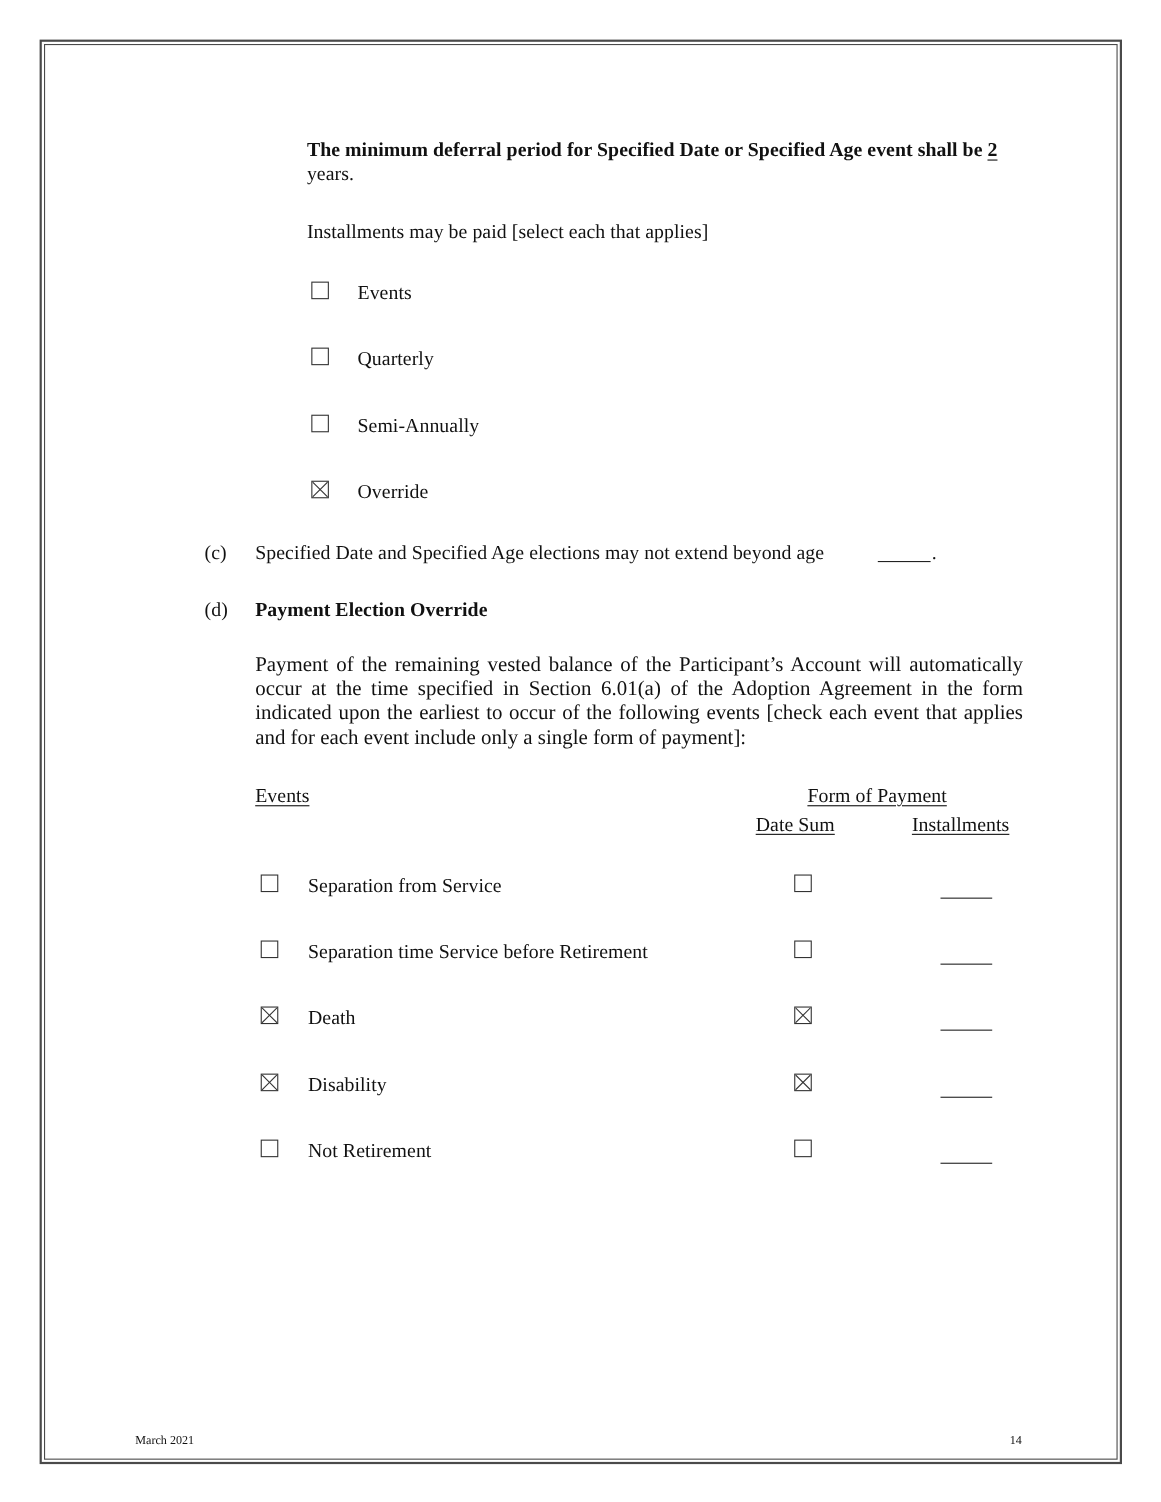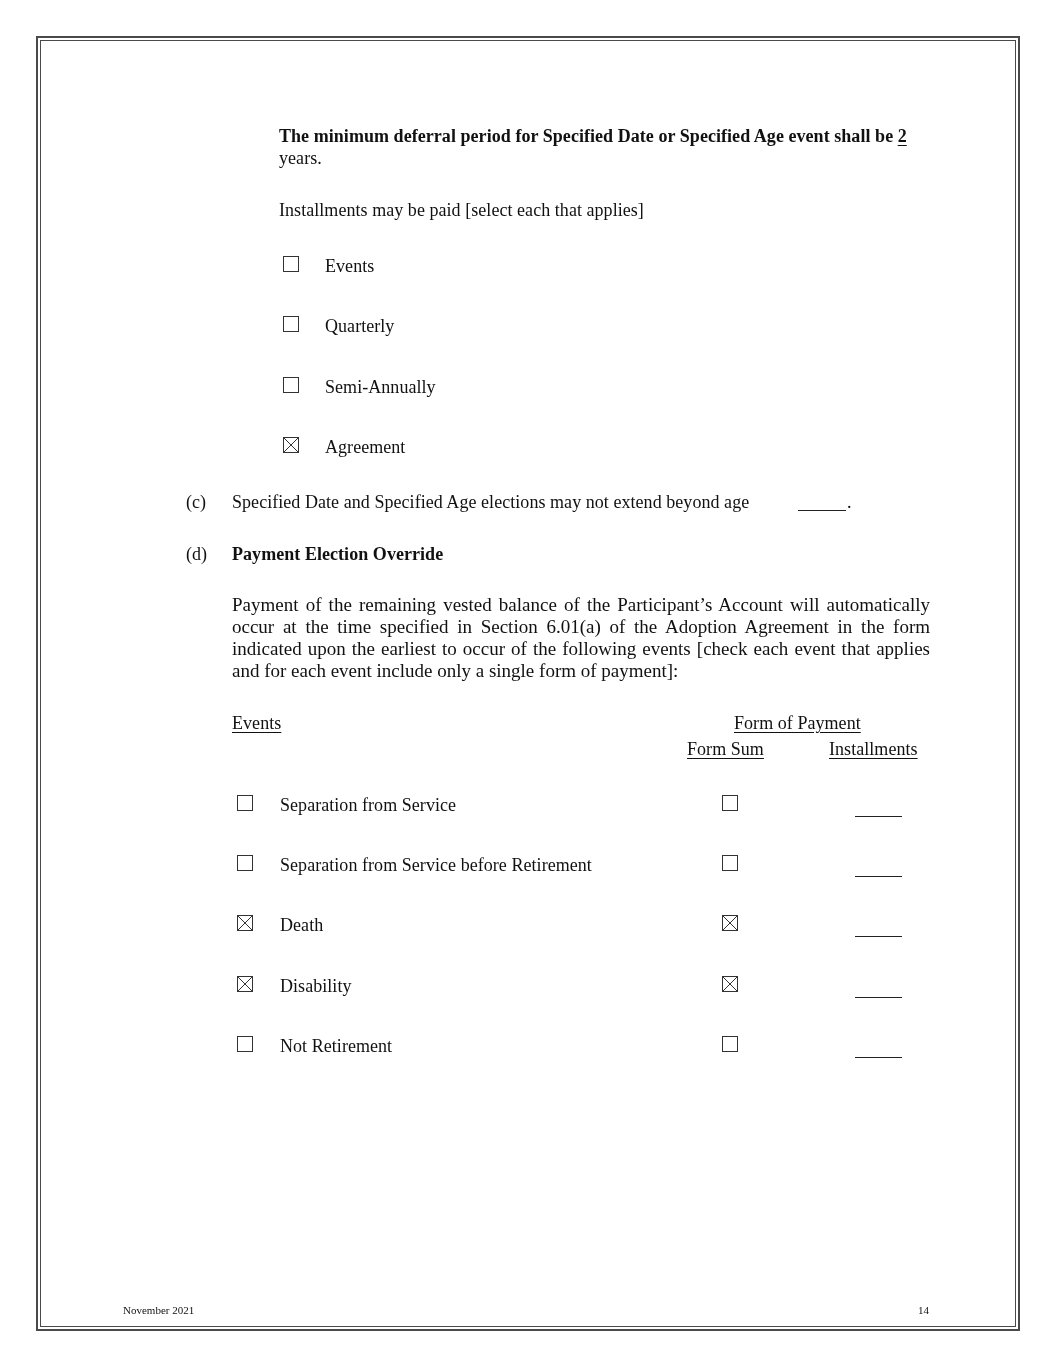--- a/index.html
+++ b/index.html
@@ -40,48 +40,48 @@
     <div class="cb" style="left: 283px; top: 316.3px;"></div>
     <div class="txt big" style="left: 325px; top: 315.3px;">Quarterly</div>
     <div class="cb" style="left: 283px; top: 376.6px;"></div>
     <div class="txt big" style="left: 325px; top: 375.6px;">Semi-Annually</div>
     <div class="cb" style="left: 283px; top: 436.9px;">
       <svg viewBox="0 0 14 14">
         <line x1="0" y1="0" x2="14" y2="14" stroke="#333" stroke-width="1"></line>
         <line x1="14" y1="0" x2="0" y2="14" stroke="#333" stroke-width="1"></line>
       </svg>
     </div>
-    <div class="txt big" style="left: 325px; top: 435.9px;">Agreement</div>
+    <div class="txt big" style="left: 325px; top: 435.9px;">Override</div>
   </div>
 
 <div class="txt big" style="left:186px; top:491px;">(c)</div>
 <div class="txt big" style="left:232px; top:491px;">Specified Date and Specified Age elections may not extend beyond age</div>
 <div class="blank" style="left:798px; top:510px; width:48px;"></div>
 <div class="txt big" style="left:847px; top:491px;">.</div>
 
 <div class="txt big" style="left:186px; top:543px;">(d)</div>
 <div class="txt big bold" style="left:232px; top:543px;">Payment Election Override</div>
 
 <div class="para" style="left:232px; top:594px; width:698px;">Payment of the remaining vested balance of the Participant’s Account will automatically occur at the time specified in Section 6.01(a) of the Adoption Agreement in the form indicated upon the earliest to occur of the following events [check each event that applies and for each event include only a single form of payment]:</div>
 
 <div class="txt big u" style="left:232px; top:712px;text-align:center;">Events</div>
 <div class="txt big u" style="left:734px; top:712px;">Form of Payment</div>
-<div class="txt big u" style="left:687px; top:738px;">Form Sum</div>
+<div class="txt big u" style="left:687px; top:738px;">Date Sum</div>
 <div class="txt big u" style="left:829px; top:738px;">Installments</div>
 
 <div id="event-rows">
     <div>
       <div class="cb" style="left: 237px; top: 795px;"></div>
       <div class="txt big" style="left: 280px; top: 794px;">Separation from Service</div>
       <div class="cb" style="left: 722px; top: 795px;"></div>
       <div class="blank" style="left: 855px; top: 816px; width: 47px;"></div>
     </div>
     <div>
       <div class="cb" style="left: 237px; top: 855.2px;"></div>
-      <div class="txt big" style="left: 280px; top: 854.2px;">Separation from Service before Retirement</div>
+      <div class="txt big" style="left: 280px; top: 854.2px;">Separation time Service before Retirement</div>
       <div class="cb" style="left: 722px; top: 855.2px;"></div>
       <div class="blank" style="left: 855px; top: 876.2px; width: 47px;"></div>
     </div>
     <div>
       <div class="cb" style="left: 237px; top: 915.4px;">
         <svg viewBox="0 0 14 14">
           <line x1="0" y1="0" x2="14" y2="14" stroke="#333" stroke-width="1"></line>
           <line x1="14" y1="0" x2="0" y2="14" stroke="#333" stroke-width="1"></line>
         </svg>
       </div>
@@ -111,14 +111,14 @@
       <div class="blank" style="left: 855px; top: 996.6px; width: 47px;"></div>
     </div>
     <div>
       <div class="cb" style="left: 237px; top: 1035.8px;"></div>
       <div class="txt big" style="left: 280px; top: 1034.8px;">Not Retirement</div>
       <div class="cb" style="left: 722px; top: 1035.8px;"></div>
       <div class="blank" style="left: 855px; top: 1056.8px; width: 47px;"></div>
     </div>
   </div>
 
-<div class="footer" style="left:123px; top:1304px;">November 2021</div>
+<div class="footer" style="left:123px; top:1304px;">March 2021</div>
 <div class="footer" style="left:918px; top:1304px;">14</div>
 
 </body></html>

